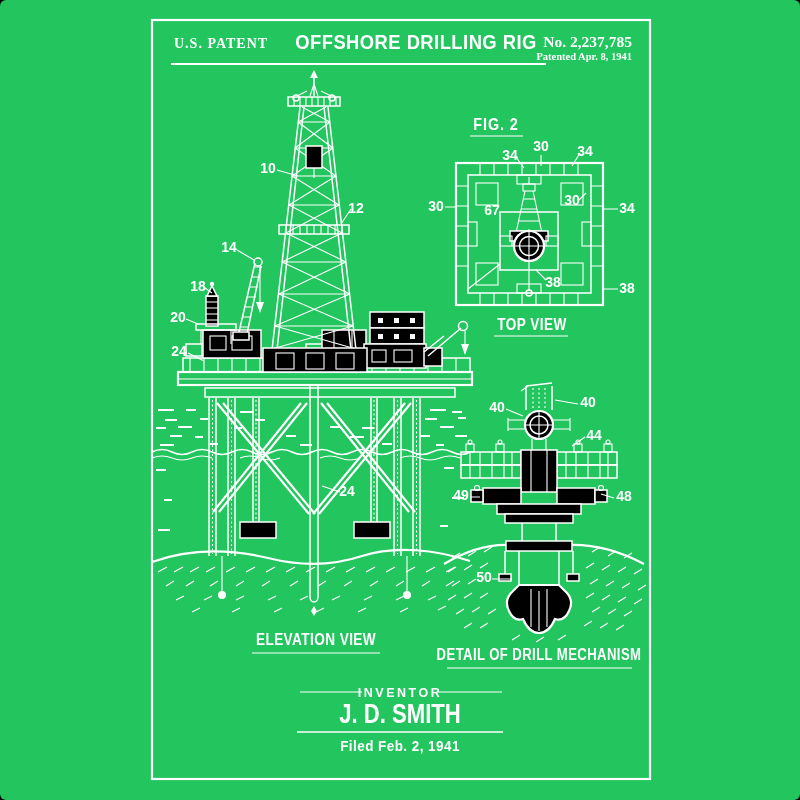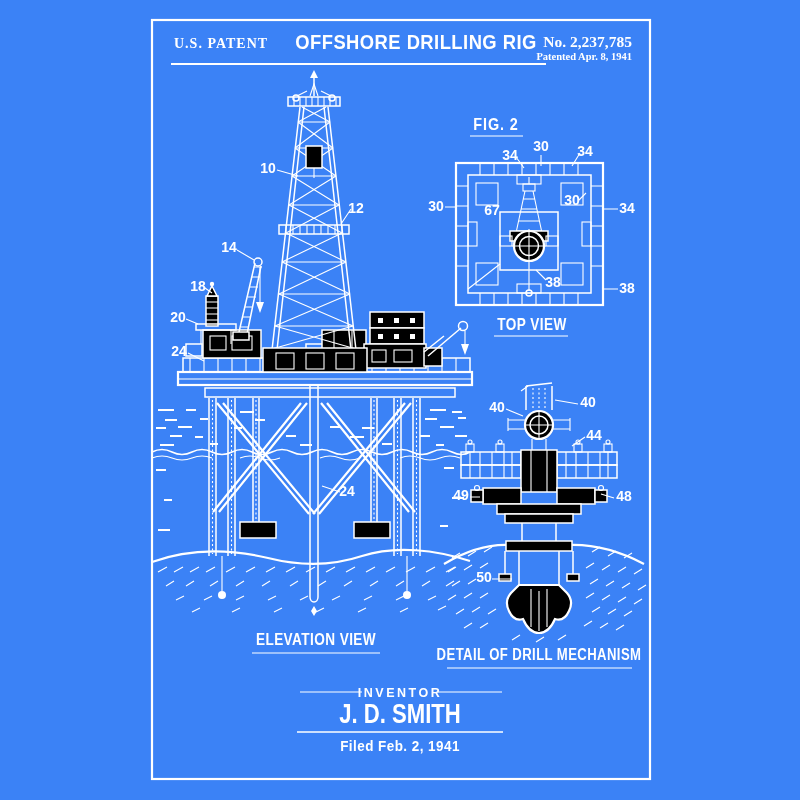--- a/index.html
+++ b/index.html
@@ -1,16 +1,16 @@
 <!DOCTYPE html>
 <html><head>
 <meta charset="utf-8">
 <style>
   html,body{margin:0;padding:0;background:#000;}
-  .poster{position:relative;width:800px;height:800px;background:#3b82f6;overflow:hidden;}
+  .poster{position:relative;width:800px;height:800px;background:#22c55e;overflow:hidden;border-radius:6px;}
   svg{position:absolute;left:0;top:0;}
   .ln{stroke:#fff;fill:none;stroke-width:1.5;stroke-linecap:butt;stroke-linejoin:miter;}
   .s1{stroke-width:1.1;}
   .s2{stroke-width:2.2;}
   .fb{fill:#000;}
   .fw{fill:#fff;stroke:none;}
   .d2{stroke-dasharray:2 2.5;stroke-width:1.1;}
   text{fill:#fff;font-family:"Liberation Sans",sans-serif;font-weight:700;}
   .serif{font-family:"Liberation Serif",serif;}
   .t-office{font-size:14px;letter-spacing:1px;}

